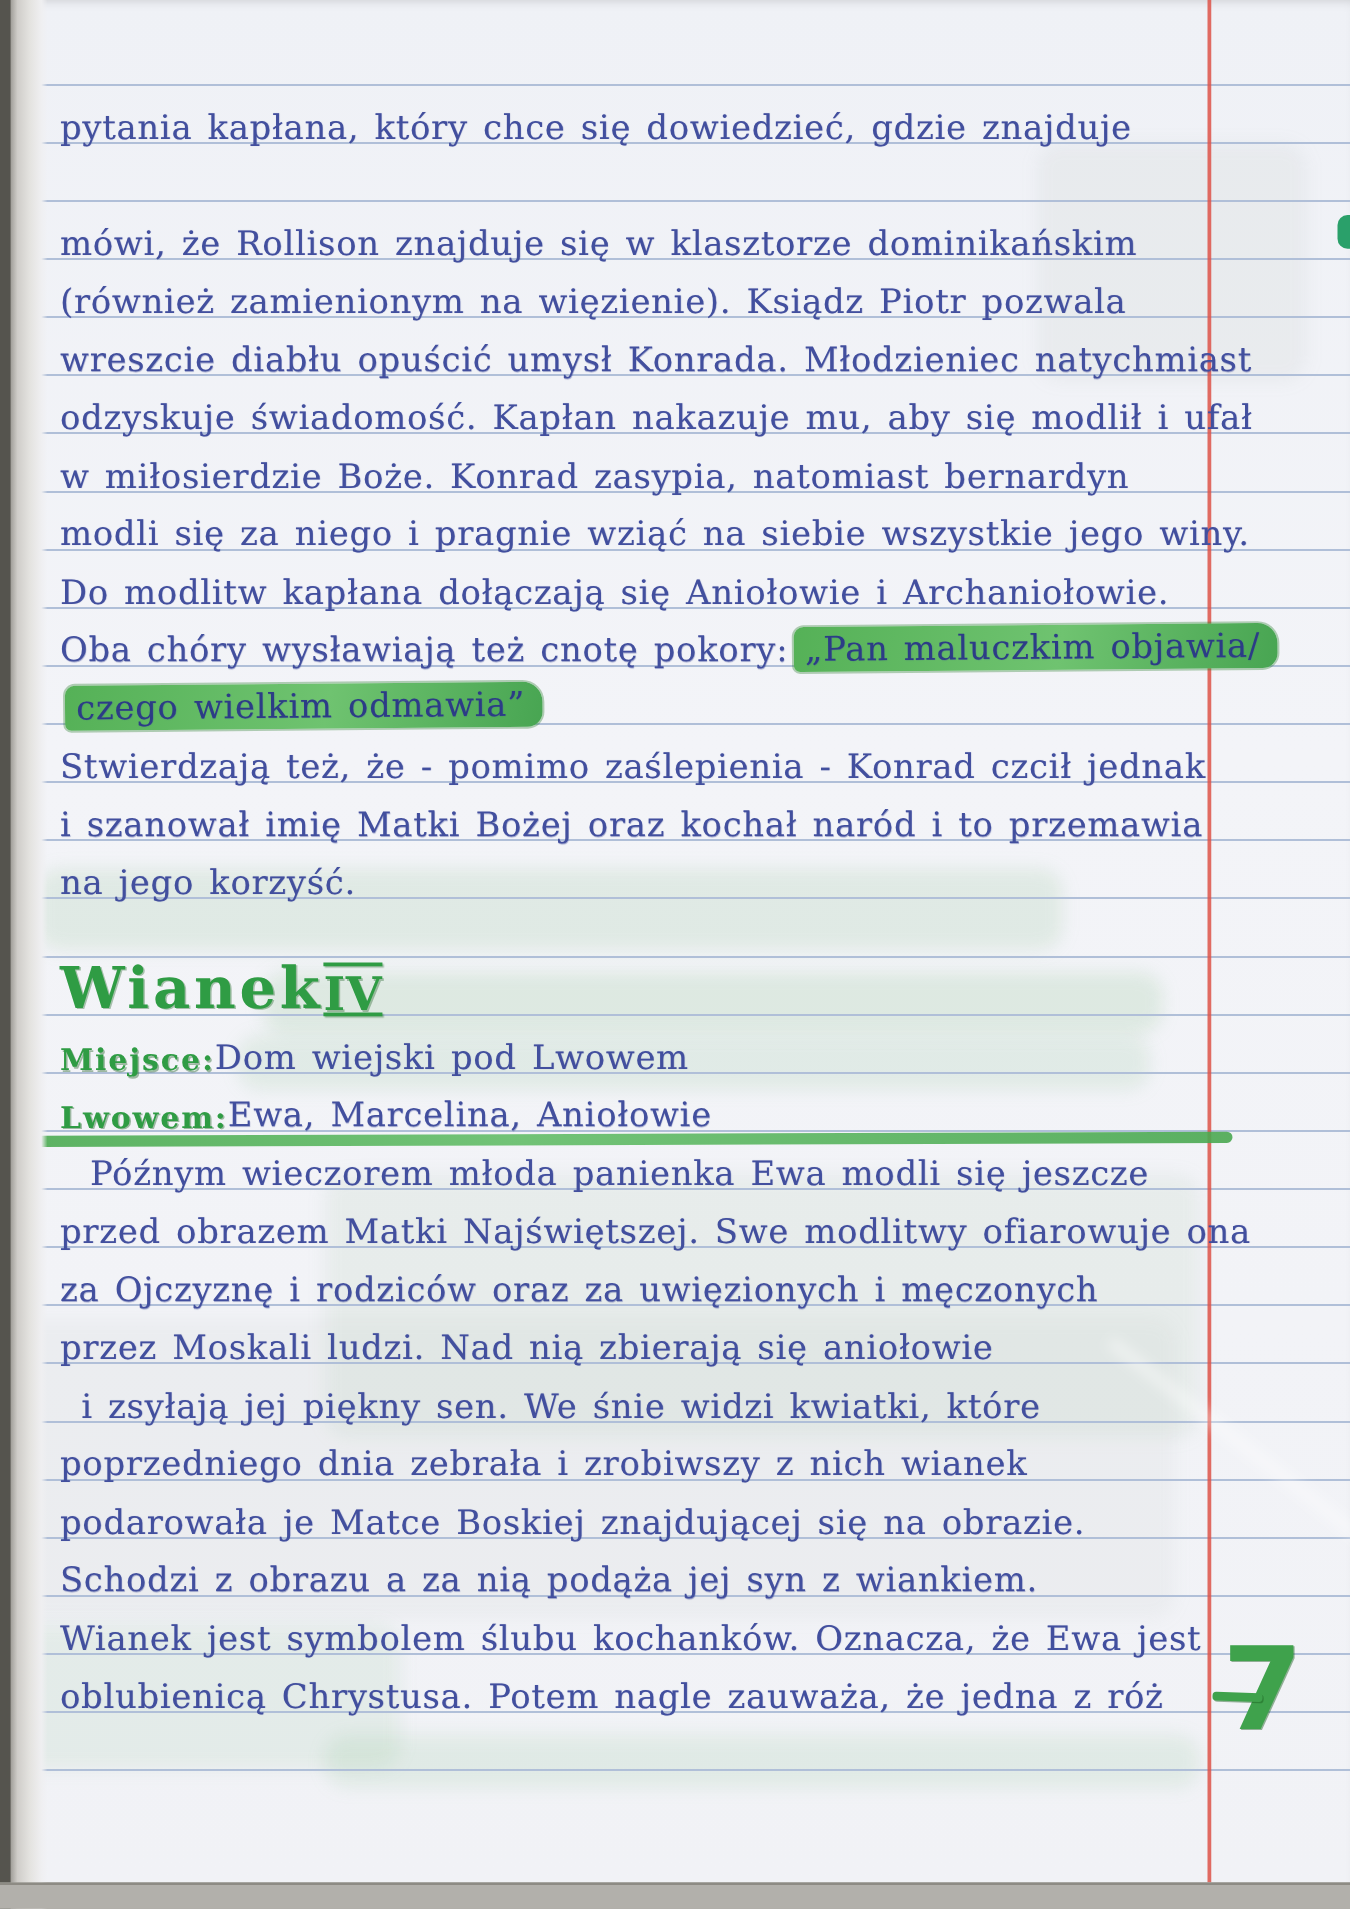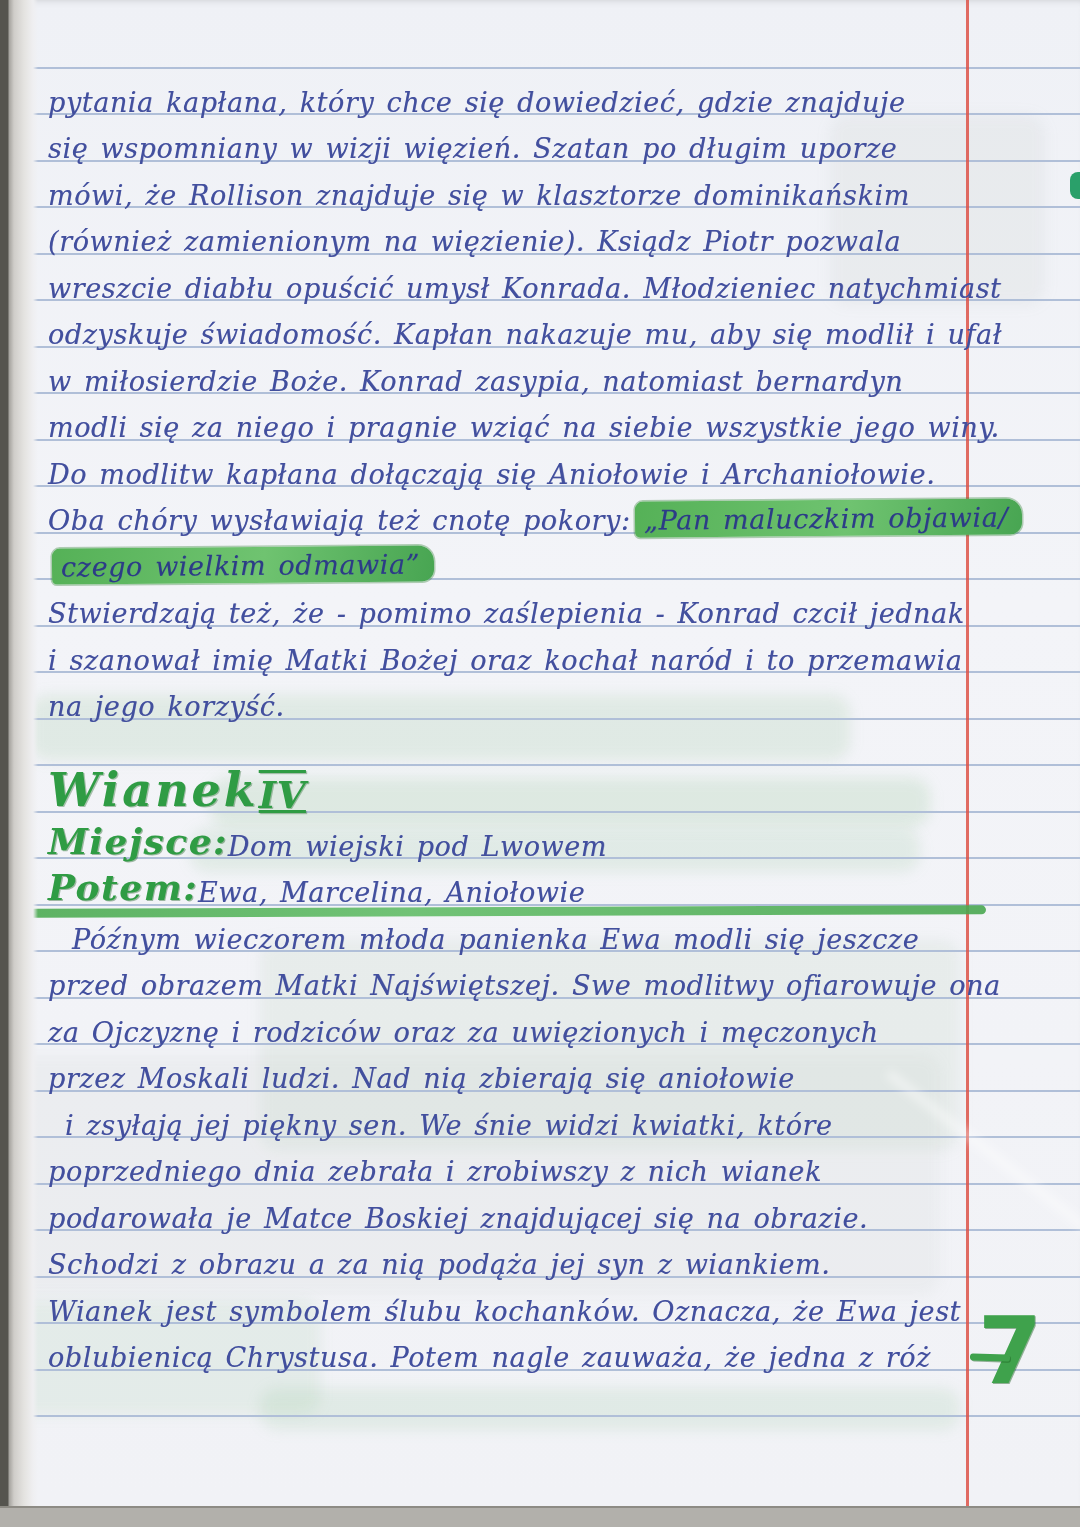--- a/index.html
+++ b/index.html
@@ -22,36 +22,36 @@
   .b3{left:190px;top:828px;width:730px;height:44px;background:rgba(110,180,115,.13);}
   .b4{left:260px;top:940px;width:700px;height:210px;background:rgba(140,180,140,.10);}
   .b5{left:10px;top:1055px;width:930px;height:240px;background:rgba(150,175,150,.07);}
   .b6{left:0px;top:1300px;width:320px;height:115px;background:rgba(110,180,115,.10);}
   .b7{left:260px;top:1388px;width:700px;height:42px;background:rgba(110,180,115,.12);}
   .b8{left:830px;top:115px;width:215px;height:190px;background:rgba(140,150,140,.08);}
   
   .hw{position:absolute;inset:0;}
   .hw-line{position:absolute;left:48px;height:46px;display:flex;align-items:flex-end;
            white-space:nowrap;z-index:1;
-           font-style:italic;font-size:27px;letter-spacing:.6px;word-spacing:3px;
+           font-size:27px;letter-spacing:.6px;word-spacing:3px;
            color:#424f9e;text-shadow:.3px .3px .6px rgba(60,74,155,.45);}
   .hw-line.head{height:60px;}
   .hw-line.ind{left:72px;}
   .seg-ink{color:#424f9e;}
   .seg-hl{display:inline-block;color:#2c3c86;
           background:linear-gradient(100deg,#55b157 0%,#6fc370 55%,#48a552 100%);
           padding:3px 14px 2px 9px;margin-left:4px;
           border-radius:8px 16px 12px 5px;transform:rotate(-.5deg);
           box-shadow:0 0 0 1.5px rgba(46,125,50,.35);}
   .seg-head{font-size:46px;font-weight:bold;color:#2f9c44;letter-spacing:3px;
           text-shadow:1.2px 1.2px 0 rgba(27,94,32,.35);}
   .seg-headnum{font-size:37px;font-weight:bold;color:#2f9c44;
           text-decoration:underline overline;text-decoration-thickness:3px;
           text-shadow:1.2px 1.2px 0 rgba(27,94,32,.35);margin-left:0;}
-  .seg-label{font-size:36px;font-weight:bold;color:#2f9c44;letter-spacing:1.5px;
+  .seg-label{font-size:24px;font-weight:bold;color:#2f9c44;letter-spacing:1.5px;
           text-shadow:1.2px 1.2px 0 rgba(27,94,32,.4);}
   .green-underline{position:absolute;left:28px;width:958px;height:9px;z-index:0;
           background:linear-gradient(90deg,#4cab52,#63bd68 40%,#4aa851);
           border-radius:5px;transform:rotate(-.2deg);opacity:.9;}
   
   .pagenum{position:absolute;left:978px;top:1306px;z-index:3;
            font-family:"DejaVu Sans",sans-serif;font-weight:bold;font-size:92px;
            line-height:1;color:#3fa24c;text-shadow:1px 1px 0 rgba(27,94,32,.45);}
   .crossbar{position:absolute;left:-8px;top:48px;width:40px;height:7px;
            background:#3fa24c;border-radius:3px;transform:rotate(2deg);
@@ -80,23 +80,20 @@
     <div class="bleed b5"></div>
     <div class="bleed b6"></div>
     <div class="bleed b7"></div>
     <div class="bleed b8"></div>
     <div class="crease"></div>
     <div class="ruled"></div>
     <div class="margin-line"></div>
     <div class="hw">
         <div class="hw-line" style="top: 71.5px;">
           <span class="seg-ink">pytania kapłana, który chce się dowiedzieć, gdzie znajduje</span>
-        </div>
-        <div class="hw-line" style="top: 118px;">
-          <span class="seg-ink">się wspomniany w wizji więzień. Szatan po długim uporze</span>
         </div>
         <div class="hw-line" style="top: 164.5px;">
           <span class="seg-ink">mówi, że Rollison znajduje się w klasztorze dominikańskim</span>
         </div>
         <div class="hw-line" style="top: 211px;">
           <span class="seg-ink">(również zamienionym na więzienie). Ksiądz Piotr pozwala</span>
         </div>
         <div class="hw-line" style="top: 257.5px;">
           <span class="seg-ink">wreszcie diabłu opuścić umysł Konrada. Młodzieniec natychmiast</span>
         </div>
@@ -131,21 +128,21 @@
         <div class="hw-line" style="top: 722.5px;"></div>
         <div class="hw-line head" style="top: 757px;">
           <span class="seg-head">Wianek</span>
           <span class="seg-headnum">IV</span>
         </div>
         <div class="hw-line" style="top: 815.5px;">
           <span class="seg-label">Miejsce:</span>
           <span class="seg-ink"> Dom wiejski pod Lwowem</span>
         </div>
         <div class="hw-line" style="top: 862px;">
-          <span class="seg-label">Potem:</span>
+          <span class="seg-label">Lwowem:</span>
           <span class="seg-ink"> Ewa, Marcelina, Aniołowie</span>
         </div>
         <div class="green-underline" style="top: 907px;"></div>
         <div class="hw-line ind" style="top: 908.5px;">
           <span class="seg-ink">Późnym wieczorem młoda panienka Ewa modli się jeszcze</span>
         </div>
         <div class="hw-line" style="top: 955px;">
           <span class="seg-ink">przed obrazem Matki Najświętszej. Swe modlitwy ofiarowuje ona</span>
         </div>
         <div class="hw-line" style="top: 1001.5px;">

